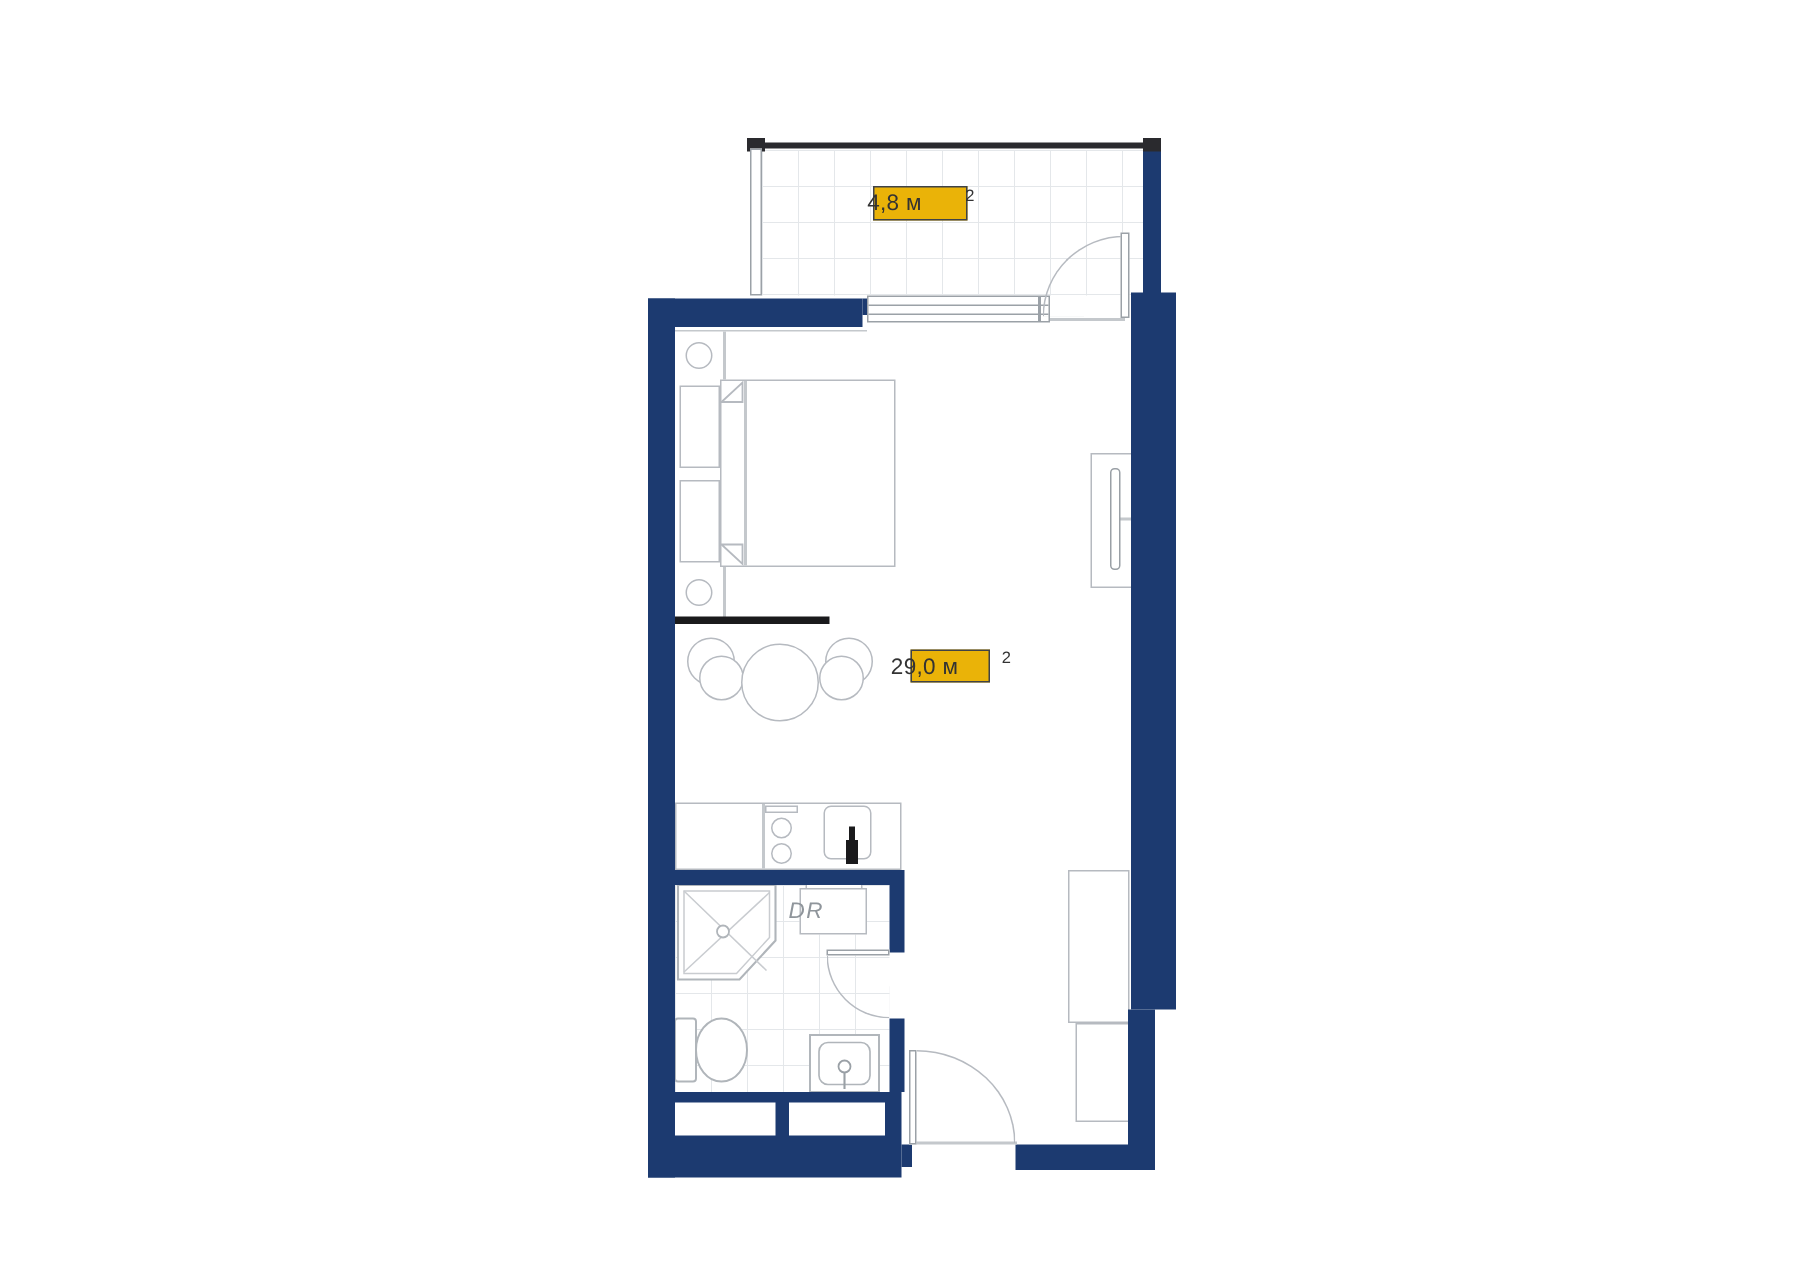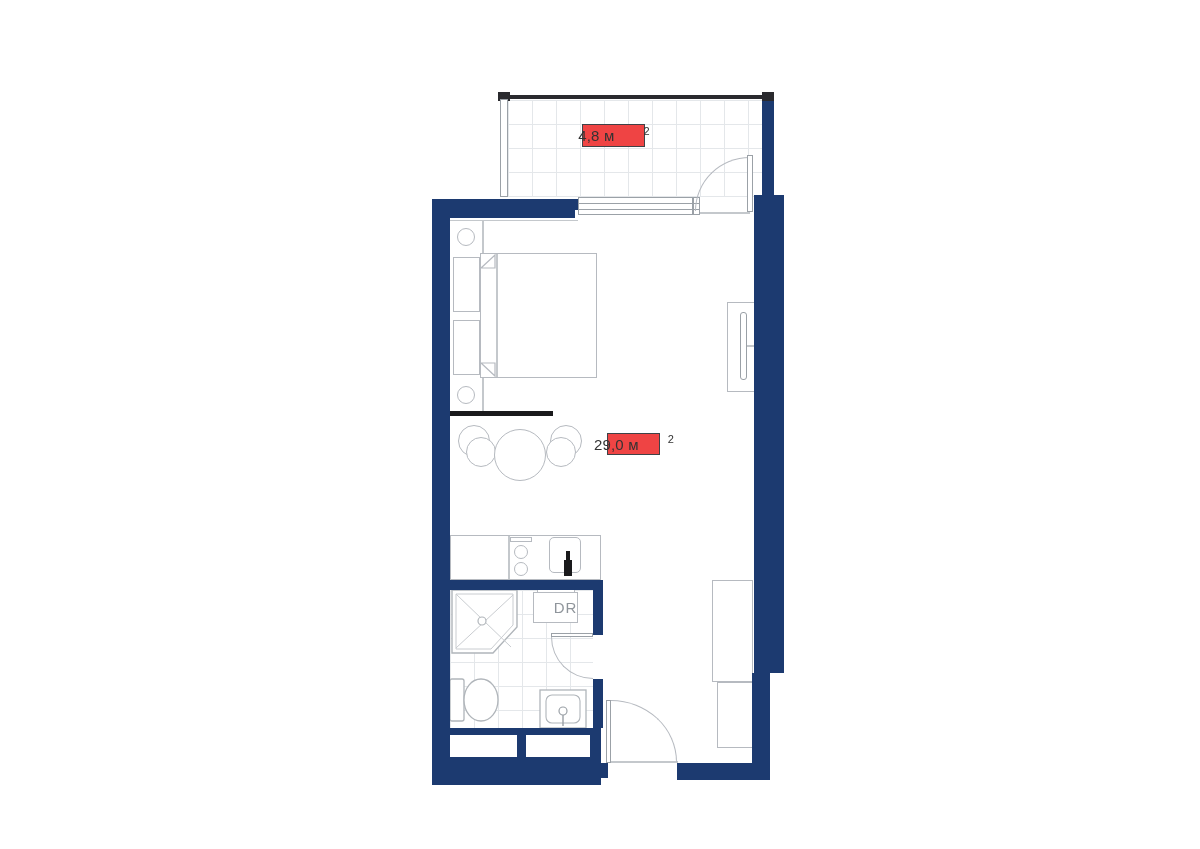--- a/index.html
+++ b/index.html
@@ -11,21 +11,21 @@
   .noFill{background:transparent;}
   .thin{border-width:1px;}
   .circle{border-radius:50%;}
   .line{position:absolute;background:#c4c8cc;}
   .blackbar{position:absolute;background:#1a1a1c;}
   .grid{position:absolute;background-color:#ffffff;
     background-image:linear-gradient(#e4e7ea 1px,transparent 1px),
                      linear-gradient(90deg,#e4e7ea 1px,transparent 1px);
     background-size:24px 24px;}
   .arc{position:absolute;box-sizing:border-box;}
-  .label-box{position:absolute;box-sizing:border-box;border:1.5px solid #3f4247;background:#ef4444;
+  .label-box{position:absolute;box-sizing:border-box;border:1.5px solid #3f4247;background:#eab308;
     display:flex;align-items:center;justify-content:center;
     font-size:15px;color:#333333;letter-spacing:0.2px;white-space:nowrap;gap:28px;}
   .label-box .sup{font-size:11px;position:relative;top:-5px;left:1px;}
   #dr-label{position:absolute;display:flex;align-items:center;justify-content:center;
     font-size:15px;color:#8f959b;letter-spacing:1px;}
   svg{position:absolute;left:0;top:0;}
 </style>
 </head>
 <body>
 
@@ -64,21 +64,21 @@
   <div class="blackbar" style="left:564px;top:560px;width:8px;height:16px;"></div>
 
   <div class="ol thin" style="left:712px;top:580px;width:41px;height:102px;"></div>
   <div class="ol thin" style="left:717px;top:682px;width:36px;height:66px;"></div>
   <div class="ol thin" style="left:727px;top:302px;width:28px;height:90px;"></div>
   <div class="line" style="left:746px;top:345px;width:8px;height:1.5px;"></div>
   <div class="ol thin" style="left:740px;top:312px;width:7px;height:68px;border-radius:3px;border-color:#9aa0a6;"></div>
 
   <div class="ol thin" style="left:537px;top:588px;width:38px;height:5px;"></div>
   <div class="ol" style="left:533px;top:592px;width:45px;height:31px;"></div>
-  <div id="dr-label" style="left:543px;top:592px;width:45px;height:31px;">DR</div>
+  <div id="dr-label" style="left:515px;top:592px;width:45px;height:31px;font-style:italic;">DR</div>
 
   <svg width="1200" height="849" viewBox="0 0 1200 849">
 
     <polygon points="481,268 495,255 495,268" fill="#ffffff" stroke="#b6bac0" stroke-width="1.2"></polygon>
     <polygon points="481,363 495,376 495,363" fill="#ffffff" stroke="#b6bac0" stroke-width="1.2"></polygon>
 
     <polygon points="452,590 517,590 517,627 493,653 452,653" fill="#ffffff" stroke="#b0b5ba" stroke-width="1.4"></polygon>
     <polygon points="456,594 513,594 513,625 491,649 456,649" fill="none" stroke="#c9ccd0" stroke-width="1"></polygon>
     <line x1="456" y1="594" x2="511" y2="647" stroke="#c9ccd0" stroke-width="1"></line>
     <line x1="456" y1="648" x2="513" y2="595" stroke="#c9ccd0" stroke-width="1"></line>

